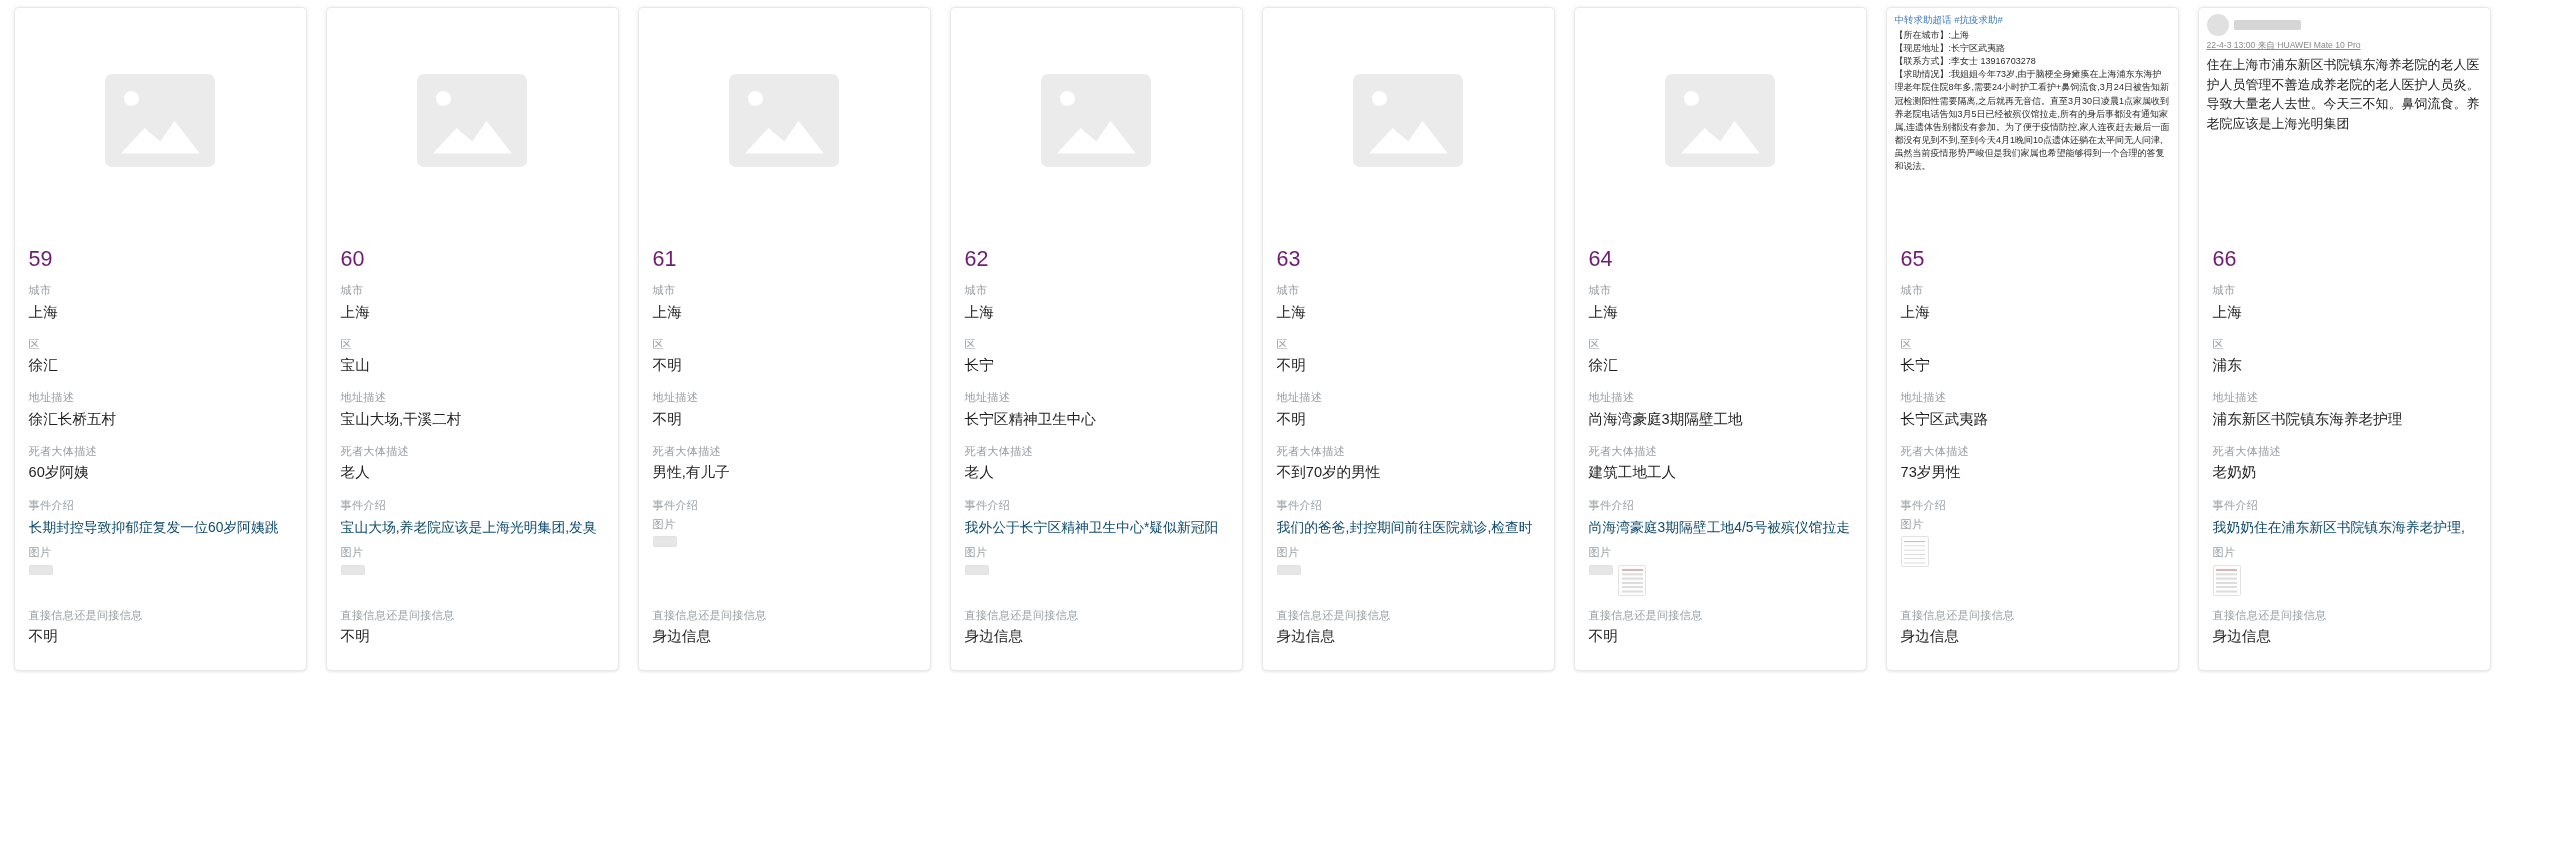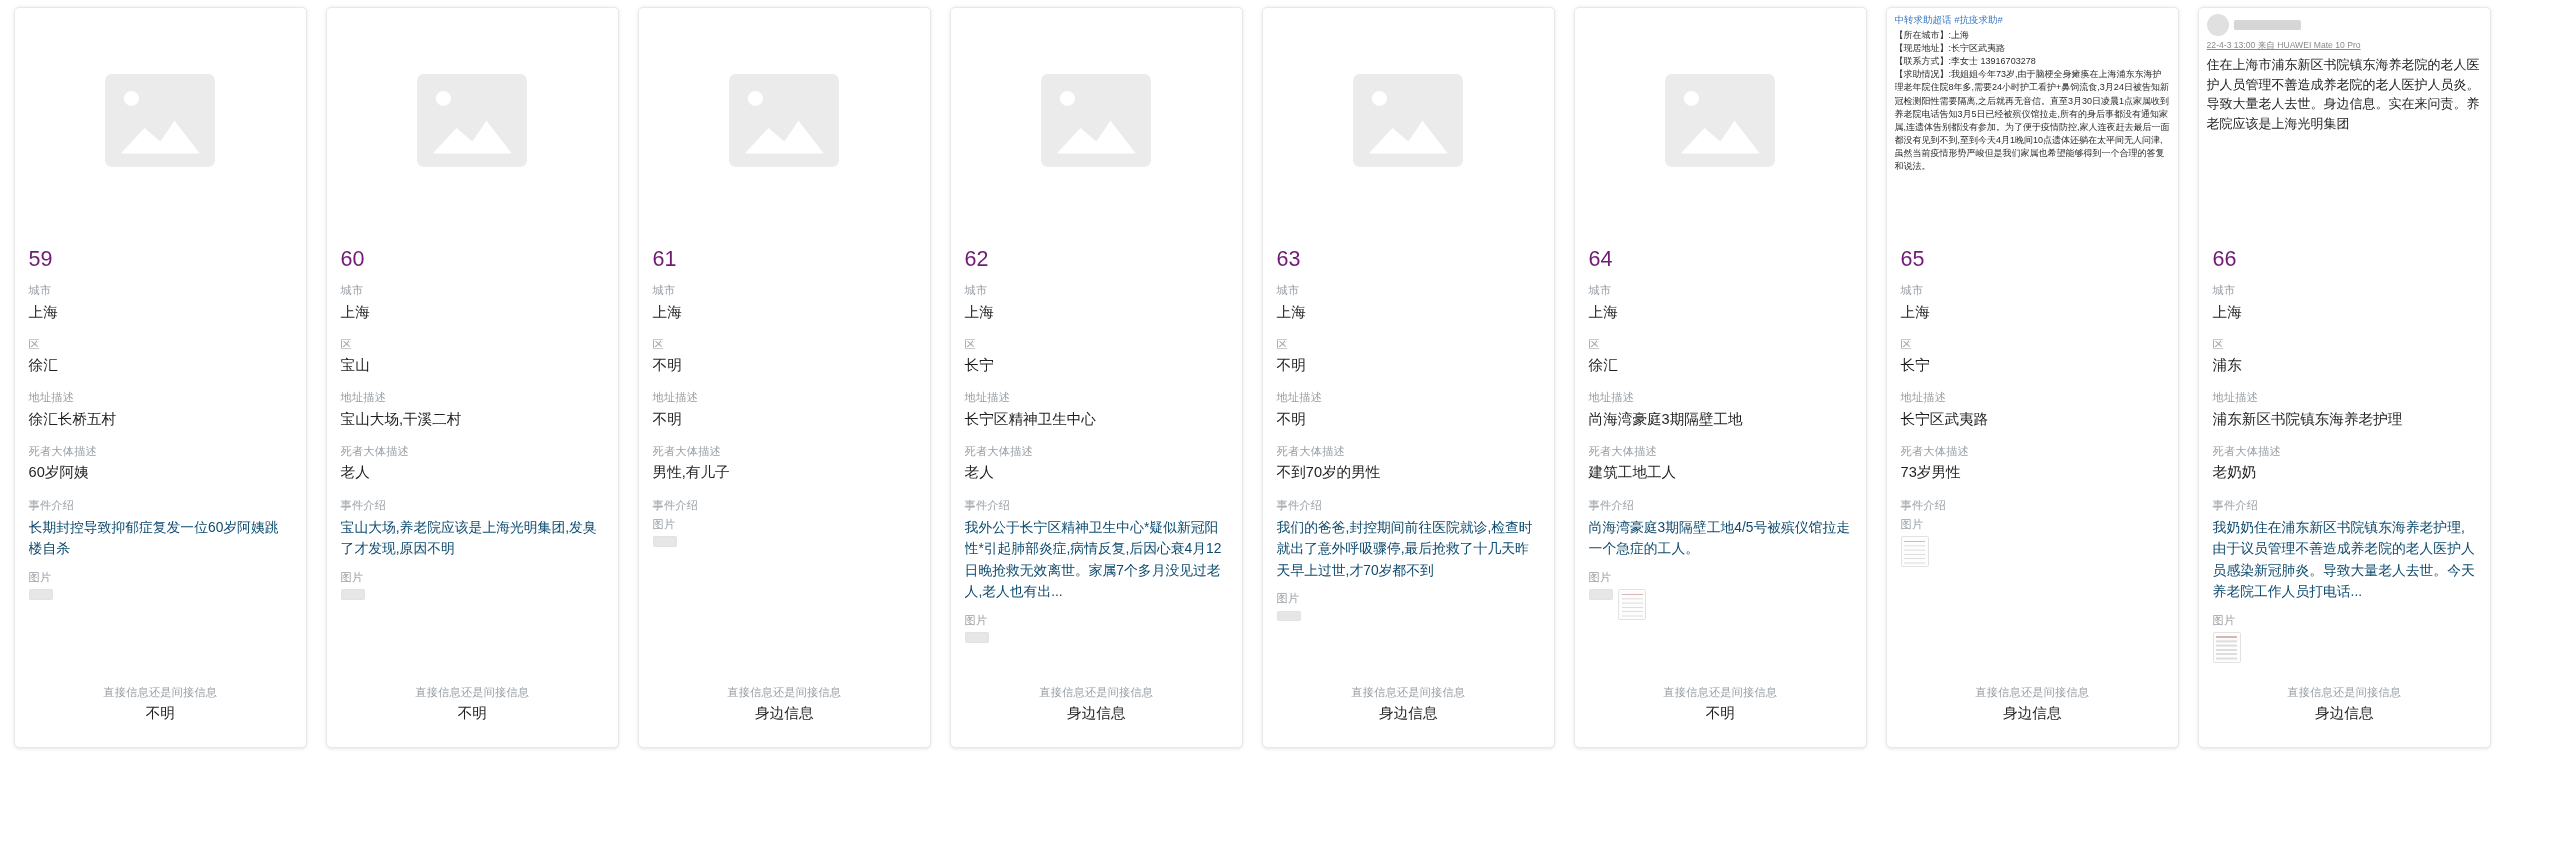--- a/index.html
+++ b/index.html
@@ -21,21 +21,21 @@
     align-items: flex-start;
   }
   .card {
     width: 293px;
     flex: 0 0 293px;
     background: #ffffff;
     border: 0.9px solid #e8e8e8;
     border-radius: 5.2px;
     box-shadow: 0 0.9px 3.4px rgba(0,0,0,0.10);
     box-sizing: border-box;
-    height: 741px;
+    height: 664px;
     display: flex;
     flex-direction: column;
     overflow: hidden;
   }
   .media {
     height: 226px;
     flex: 0 0 226px;
     background: #ffffff;
     display: flex;
     align-items: center;
@@ -128,21 +128,20 @@
     background: #d9b6b6;
     box-shadow: 0 4.3px 0 #ddd, 0 8.6px 0 #ddd, 0 13px 0 #ddd, 0 17px 0 #ddd, 0 21.5px 0 #ddd;
   }
   .thumb.bar-thumb {
     height: 8.6px;
     width: 22.4px;
     background: #e6e6e6;
   }
   .footer-field {
     margin-top: auto;
-    text-align: center;
   }
   
   .media-text {
     background: #ffffff;
     padding: 6px 7.8px;
     box-sizing: border-box;
     display: block;
     overflow: hidden;
     text-align: left;
   }
@@ -393,21 +392,21 @@
 
   <div class="card">
     <div class="media media-text">
       <div class="wb-avatar-row">
         <div class="wb-avatar"></div>
         <div class="wb-name-blur"></div>
       </div>
       <div class="wb-meta">
         <span>22-4-3 13:00  来自 HUAWEI Mate 10 Pro</span>
       </div>
-      <div class="wb-big">住在上海市浦东新区书院镇东海养老院的老人医护人员管理不善造成养老院的老人医护人员炎。导致大量老人去世。身边信息。实在来问责。养老院应该是上海光明集团</div>
+      <div class="wb-big">住在上海市浦东新区书院镇东海养老院的老人医护人员管理不善造成养老院的老人医护人员炎。导致大量老人去世。今天三不知。鼻饲流食。养老院应该是上海光明集团</div>
     </div>
     <div class="body">
       <div class="rec-id">66</div>
       <div class="field-label">城市</div>
       <div class="field-value">上海</div>
       <div class="field-label">区</div>
       <div class="field-value">浦东</div>
       <div class="field-label">地址描述</div>
       <div class="field-value">浦东新区书院镇东海养老护理</div>
       <div class="field-label">死者大体描述</div>

